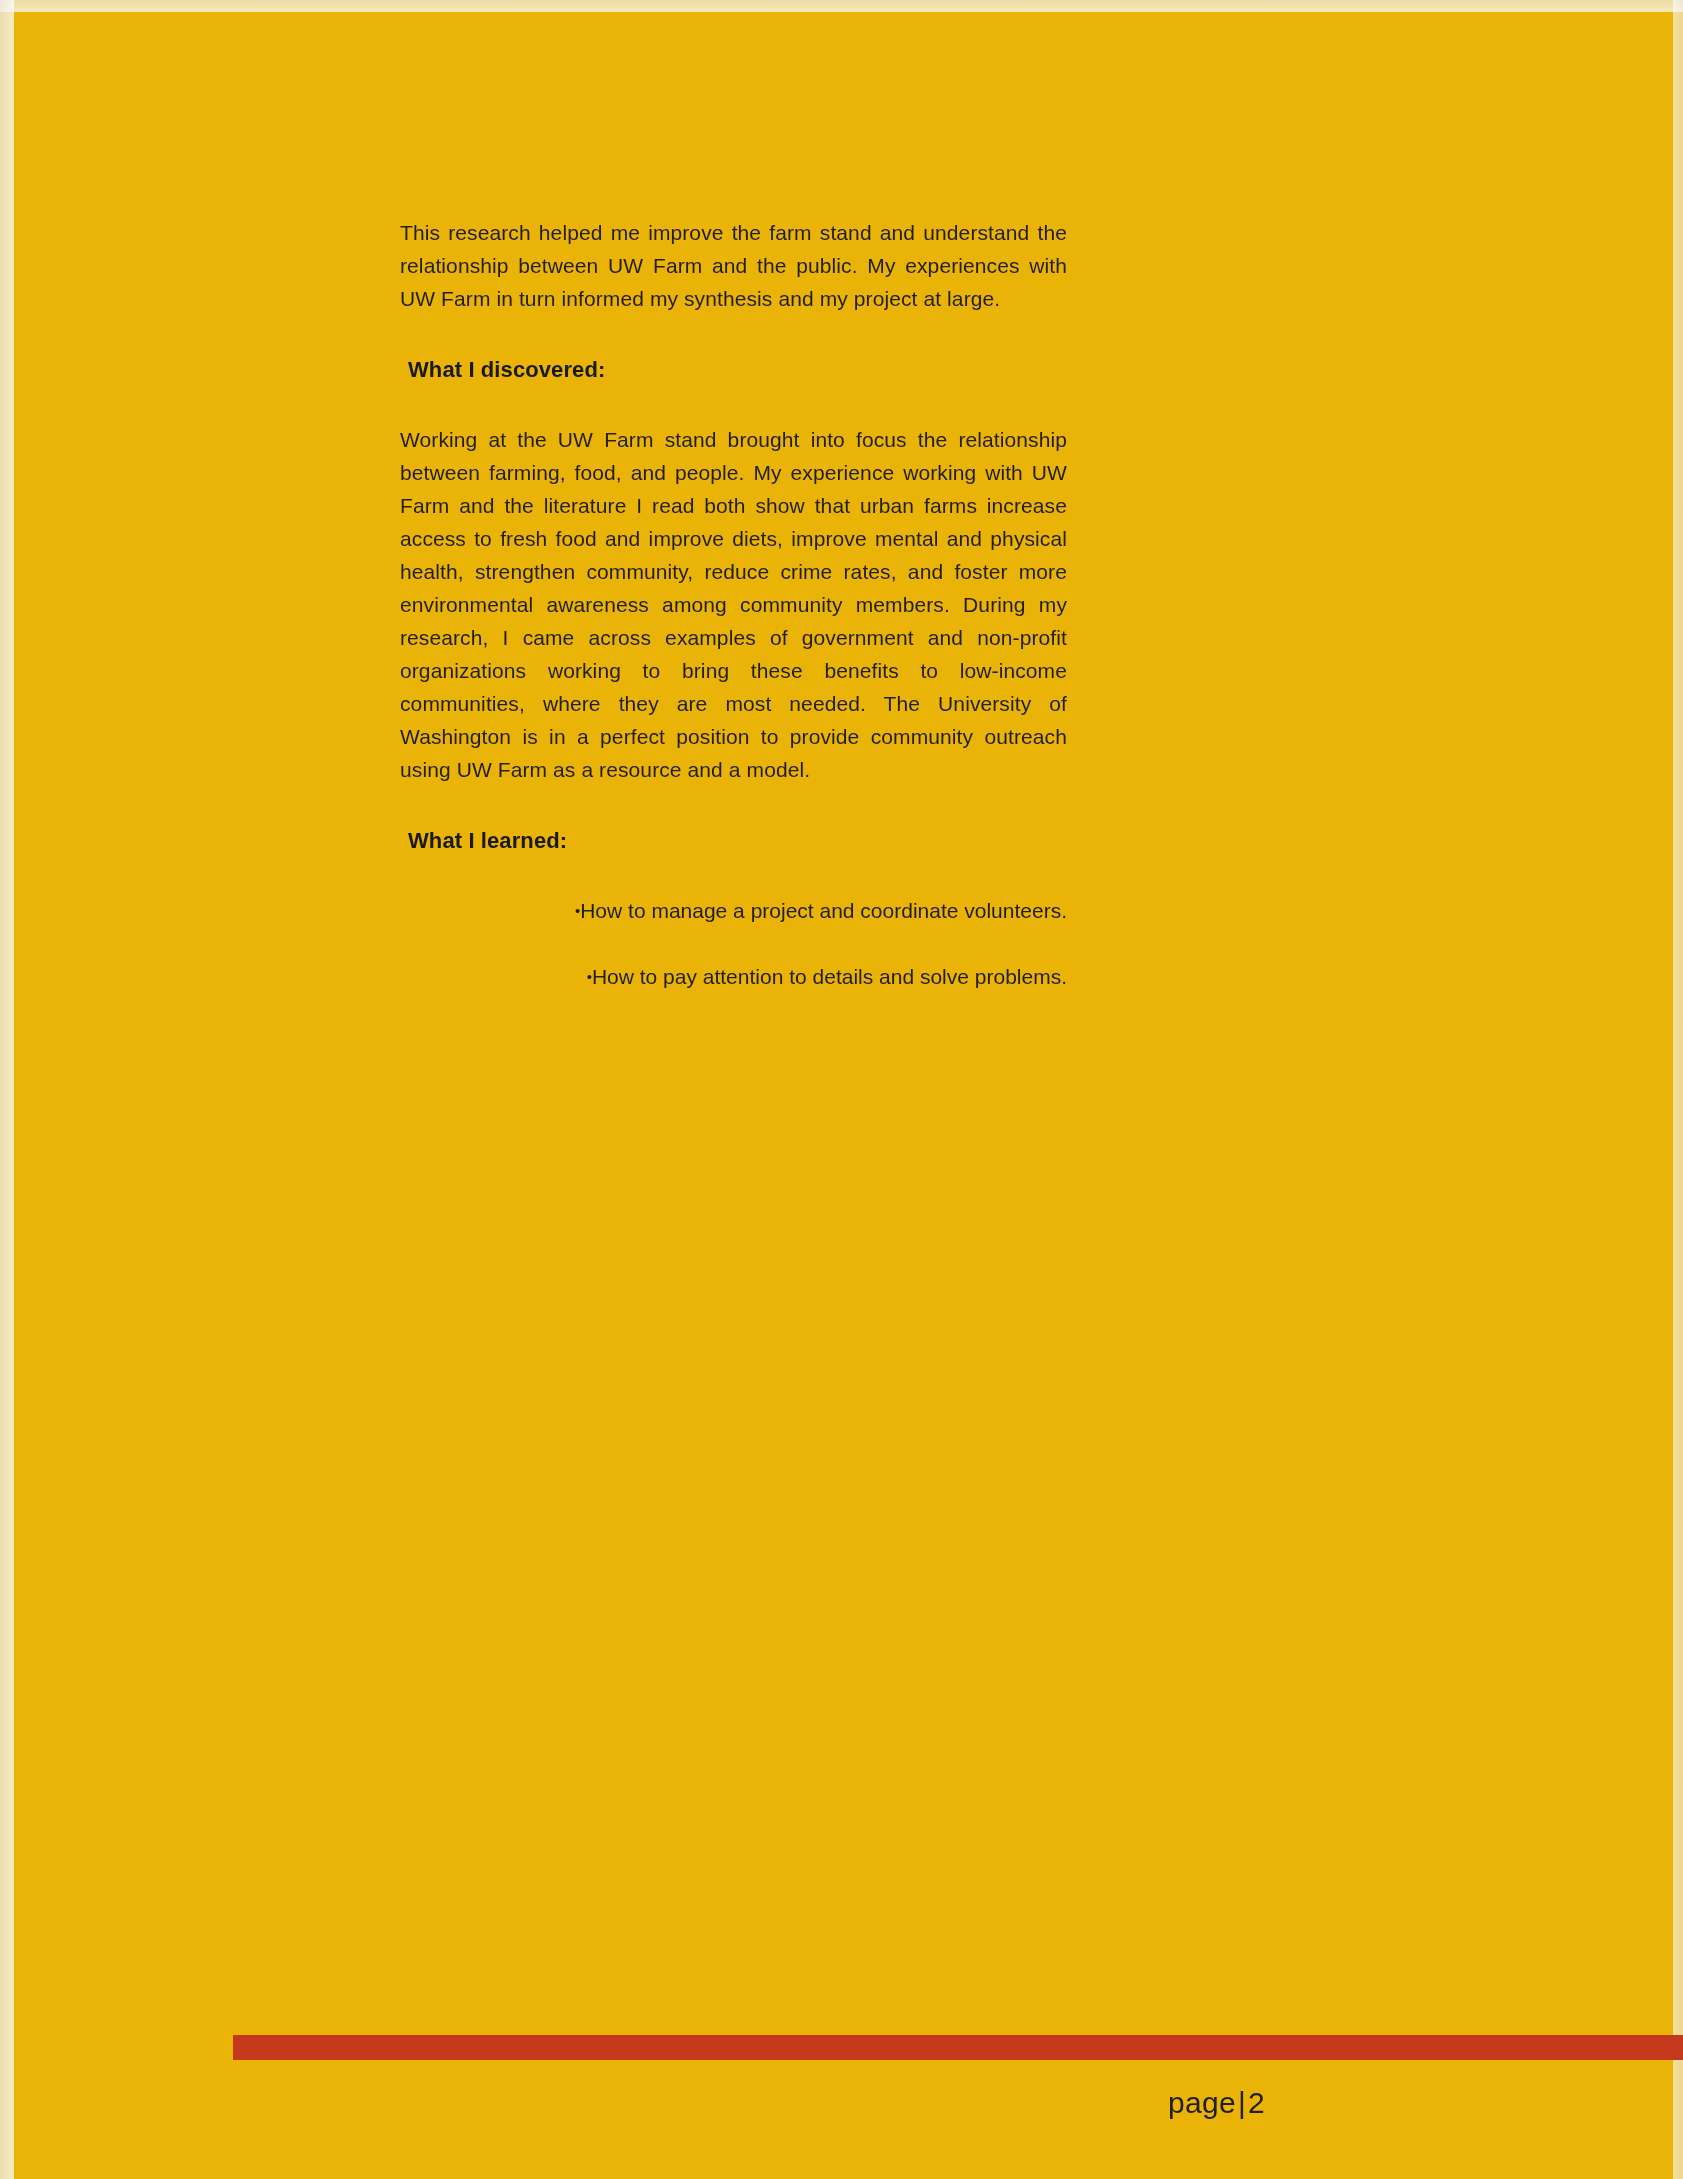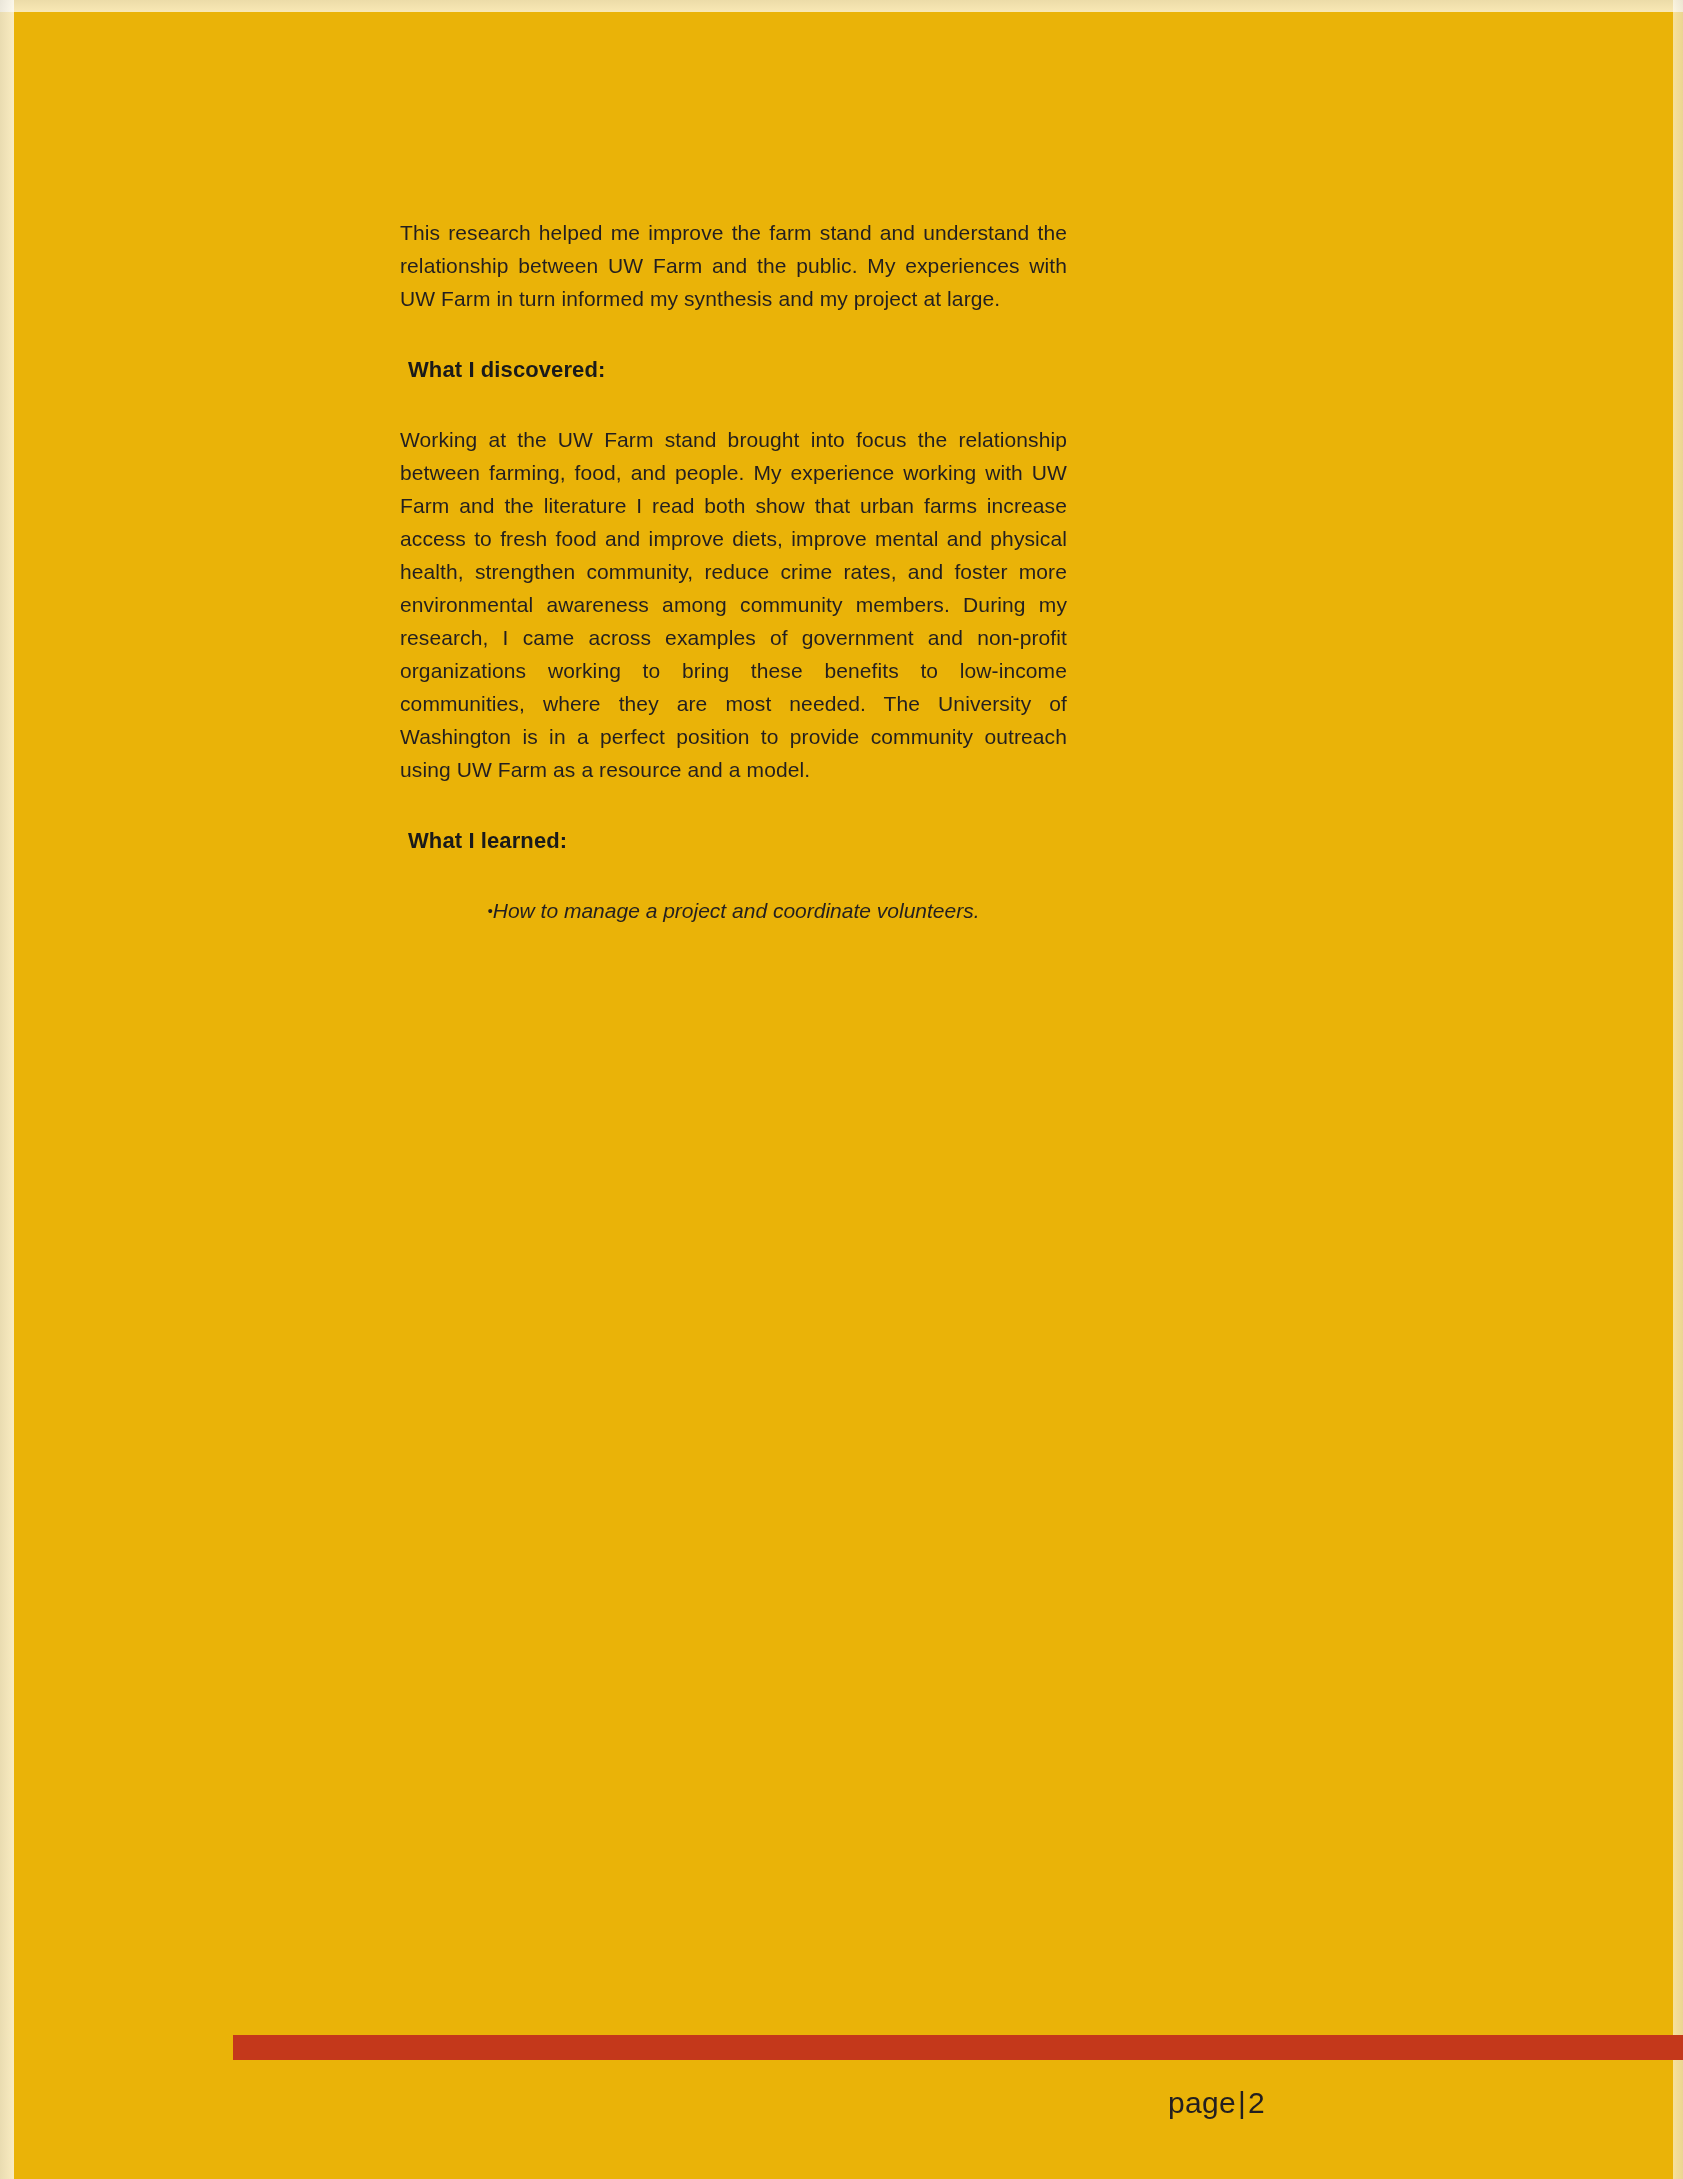--- a/index.html
+++ b/index.html
@@ -85,22 +85,21 @@
   .heading-block {
     padding-top: 32px;
     padding-bottom: 30px;
   }
 
   .bullet-item {
     font-size: 21px;
     line-height: 33px;
     color: #231f20;
     margin: 0 0 33px 0;
-    text-align: center;
-    font-style: italic;
+    text-align: right;
   }
   .bullet-item .dot {
     font-size: 15px;
     vertical-align: 2px;
     letter-spacing: 0;
   }
 
   
   .footer-bar {
     position: absolute;
@@ -145,20 +144,21 @@
     <p class="body-text">Working at the UW Farm stand brought into focus the relationship between farming, food, and people. My experience working with UW Farm and the literature I read both show that urban farms increase access to fresh food and improve diets, improve mental and physical health, strengthen community, reduce crime rates, and foster more environmental awareness among community members. During my research, I came across examples of government and non-profit organizations working to bring these benefits to low-income communities, where they are most needed. The University of Washington is in a perfect position to provide community outreach using UW Farm as a resource and a model.</p>
 
     <div class="heading-block">
       <h2 class="heading">What I learned:</h2>
     </div>
 
     <p class="bullet-item"><span class="dot">•</span><span>How to manage a project and coordinate volunteers.</span></p>
 
 
 
+    <p class="bullet-item"><span class="dot">•</span><span>How to pay attention to details and solve problems.</span></p>
 
   </div>
 
   <div class="footer-bar"></div>
 
   <div class="footer-text">
     <span>page</span><span class="sep">|</span><span>2</span>
   </div>
 
 </div>

